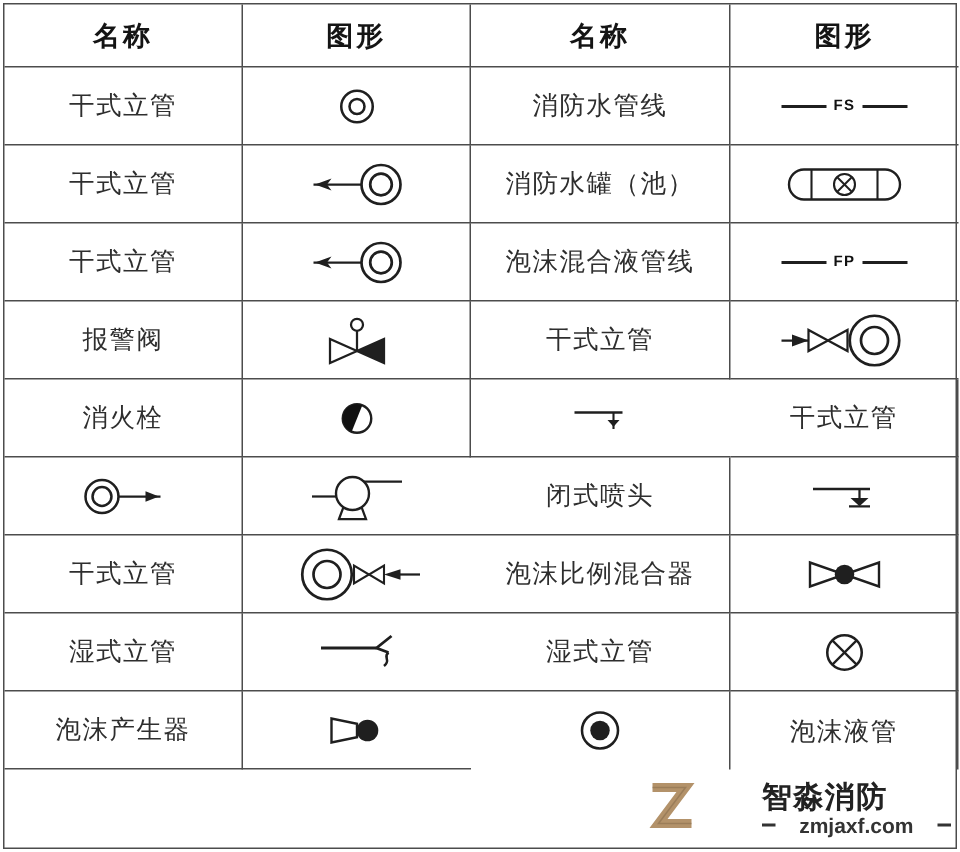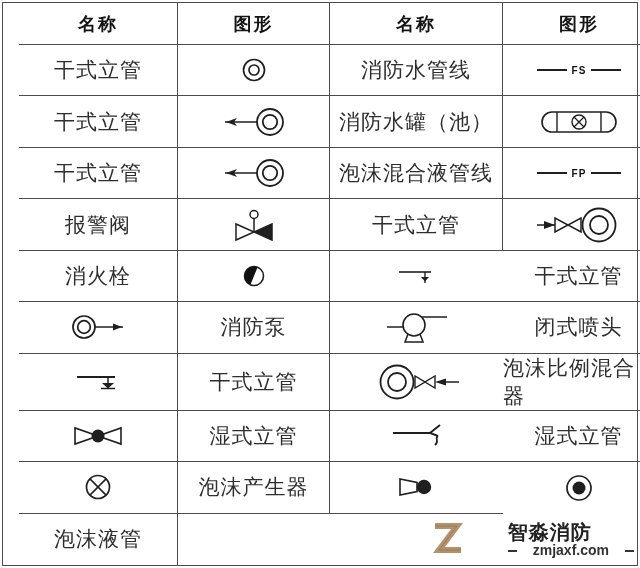--- a/index.html
+++ b/index.html
@@ -9,37 +9,36 @@
     overflow:hidden;
   }
   .tbl{
     position:absolute;left:2px;top:2px;width:636px;height:564px;
     display:grid;
     grid-template-columns:159px 152px 173px 152px;
     grid-template-rows:42px repeat(10, 1fr);
     border:1px solid #4c4c4c;
     background:#ffffff;
     box-sizing:border-box;
-    padding-left:16px;
   }
   .cell{
     border-right:1px solid #4c4c4c;
     border-bottom:1px solid #4c4c4c;
     display:flex;align-items:center;justify-content:center;
     box-sizing:border-box;
     overflow:visible;
     position:relative;
   }
   .cell.c4{border-right:none;}
   .cell.lastrow{border-bottom:none;}
   .hcell{
     font-weight:bold;font-size:18px;color:#141414;letter-spacing:2px;
   }
   .ncell{
-    font-size:21px;color:#2e2e2e;letter-spacing:1px;
+    font-size:17px;color:#2e2e2e;letter-spacing:1px;
   }
   .sym svg{display:block;}
   .pipe{display:flex;align-items:center;gap:5px;}
   .pline{display:inline-block;width:30px;height:2px;background:#1f1f1f;}
   .plabel{font-family:"Liberation Sans", sans-serif;font-weight:bold;font-size:10px;color:#111;letter-spacing:1px;}
   .watermark{
     position:absolute;right:6px;bottom:7px;z-index:5;
     display:flex;align-items:center;gap:3px;
   }
   .wm-text{display:flex;flex-direction:column;align-items:flex-start;line-height:1.05;margin-left:41px;}
@@ -162,21 +161,20 @@
     <div class="cell c2">
       <span class="sym">
         <svg width="58" height="30">
           <circle cx="15" cy="15" r="11" fill="none" stroke="#1f1f1f" stroke-width="1.7"></circle>
           <circle cx="15" cy="15" r="6.3" fill="none" stroke="#1f1f1f" stroke-width="1.7"></circle>
           <line x1="26" y1="15" x2="54" y2="15" stroke="#1f1f1f" stroke-width="1.5"></line>
           <polygon points="44,11.5 53,15 44,18.5" fill="#1f1f1f"></polygon>
         </svg>
       </span>
     </div>
-    <div class="cell ncell c3">消防泵</div>
     <div class="cell c4">
       <span class="sym">
         <svg width="64" height="38">
           <path d="M20,34 L23,26 L35,26 L38,34 Z" fill="#fff" stroke="#1f1f1f" stroke-width="1.5"></path>
           <circle cx="29" cy="17" r="11" fill="#fff" stroke="#1f1f1f" stroke-width="1.6"></circle>
           <line x1="2" y1="19" x2="18.5" y2="19" stroke="#1f1f1f" stroke-width="1.5"></line>
           <line x1="36.5" y1="9" x2="62" y2="9" stroke="#1f1f1f" stroke-width="1.5"></line>
         </svg>
       </span>
     </div>

